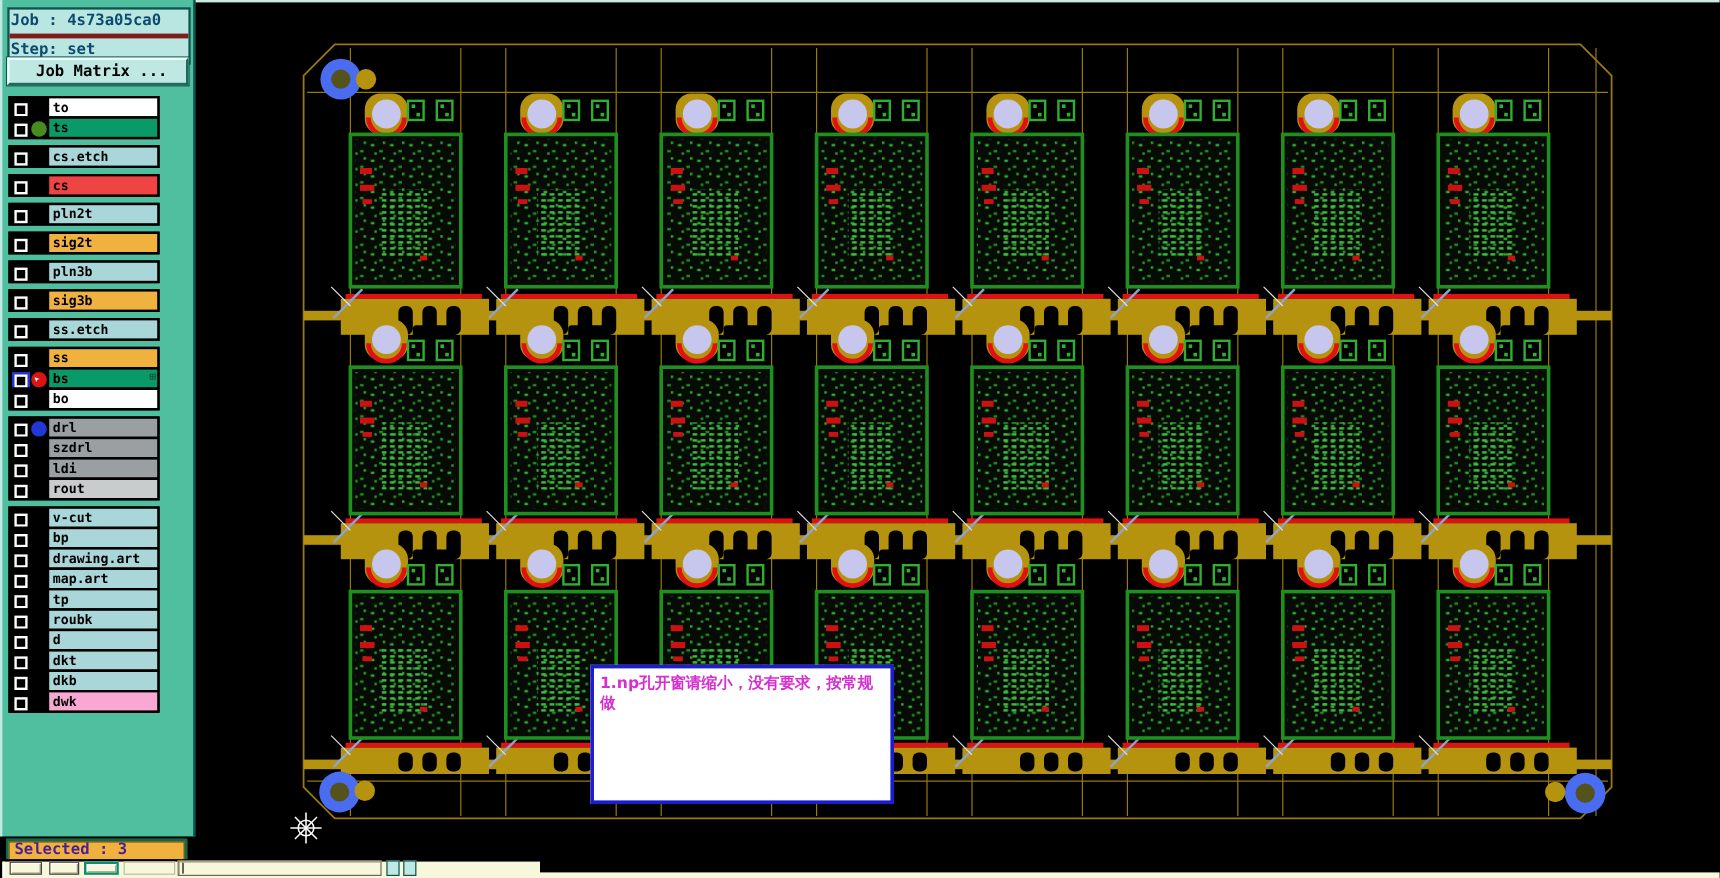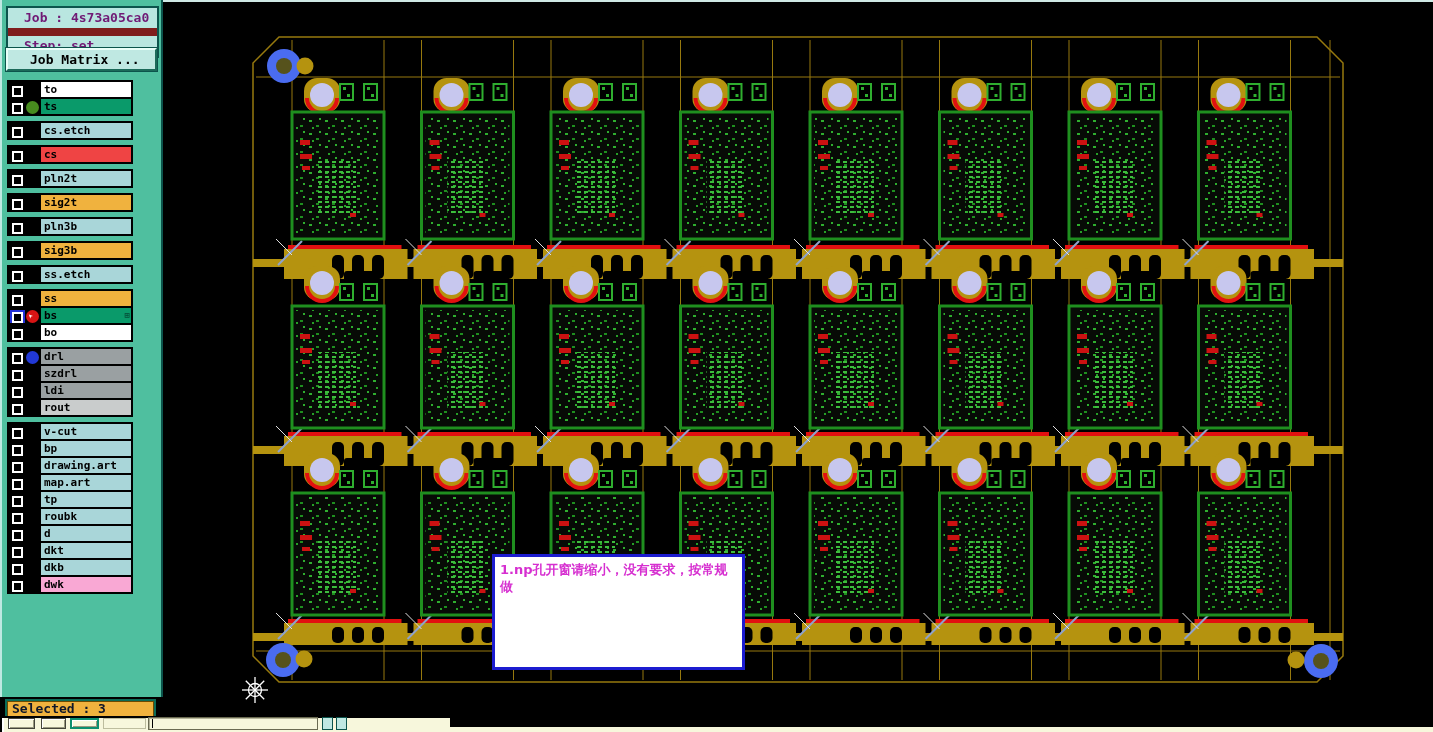--- a/index.html
+++ b/index.html
@@ -4,23 +4,23 @@
 <style>
   html,body{margin:0;padding:0;background:#000;}
   body{position:relative;width:1433px;height:732px;overflow:hidden;
        font-family:"DejaVu Sans Mono","Liberation Mono",monospace;}
 
   
   #sidebar{position:absolute;left:0;top:0;width:163px;height:697px;
            background:#4fbf9f;border-right:2px solid #0c544c;border-left:2px solid #bfe8e2;box-sizing:border-box;}
   .infobox{position:absolute;left:4px;width:153px;background:#b9e6e0;
            border:2px solid #0c544c;box-sizing:border-box;}
-  .inforow{height:20px;line-height:20px;font-weight:bold;font-size:13px;color:#701a75;
-           padding-left:16px;white-space:pre;}
-  .inforow + .inforow{border-top:8px solid #7f1d1d;}
+  .inforow{height:20px;line-height:20px;font-weight:bold;font-size:13px;color:#0c4a6e;
+           padding-left:1px;white-space:pre;}
+  .inforow + .inforow{border-top:4px solid #7f1d1d;}
   #matrix-btn{position:absolute;left:4px;top:48px;width:151px;height:23px;
       background:#bfe8e2;border-top:2px solid #eafff9;border-left:2px solid #eafff9;
       border-right:2px solid #1c6a5a;border-bottom:2px solid #1c6a5a;
       box-shadow:0 0 0 1px #0c544c;box-sizing:border-box;
       font-weight:bold;font-size:13px;color:#000;padding-left:22px;line-height:19px;white-space:pre;}
 
   
   #layer-list{position:absolute;left:5px;top:80px;width:126px;}
   .lgroup{border:2px solid #000;margin-bottom:5px;background:#000;}
   .lrow{display:flex;align-items:flex-end;height:15px;background:#000;position:relative;}
@@ -33,21 +33,21 @@
   .blue-dot-icon{background:#2138d6;}
   .pointer-arrow-icon{background:#d81414;}
   .pointer-arrow-icon::after{content:"➤";position:absolute;left:2px;top:1px;color:#fff;
           font-size:8px;transform:rotate(-135deg);}
   .lname{flex:1;height:15px;font-weight:bold;font-size:11px;line-height:15px;
          color:#000;padding-left:3px;position:relative;white-space:pre;}
   .lbadge{position:absolute;right:1px;top:0;font-size:9px;color:#064e39;line-height:15px;}
 
   #selected-box{position:absolute;left:5px;top:699px;width:151px;height:20px;
       background:#f0b23e;border:2px solid #0c6b57;box-shadow:inset 0 0 0 1px #6b4a00;
-      box-sizing:border-box;font-weight:bold;font-size:13px;color:#0f172a;
+      box-sizing:border-box;font-weight:bold;font-size:13px;color:#4c1d95;
       line-height:16px;padding-left:5px;white-space:pre;}
 
   
   #canvas{position:absolute;left:163px;top:0;width:1270px;height:732px;background:#000;
           border-top:2px solid #cfe9e5;box-sizing:border-box;}
   #panel-svg{position:absolute;left:0;top:-2px;}
 
   
   #note-box{position:absolute;left:492px;top:554px;width:253px;height:116px;
       background:#fff;border:3px solid #1c1cd0;box-sizing:border-box;

